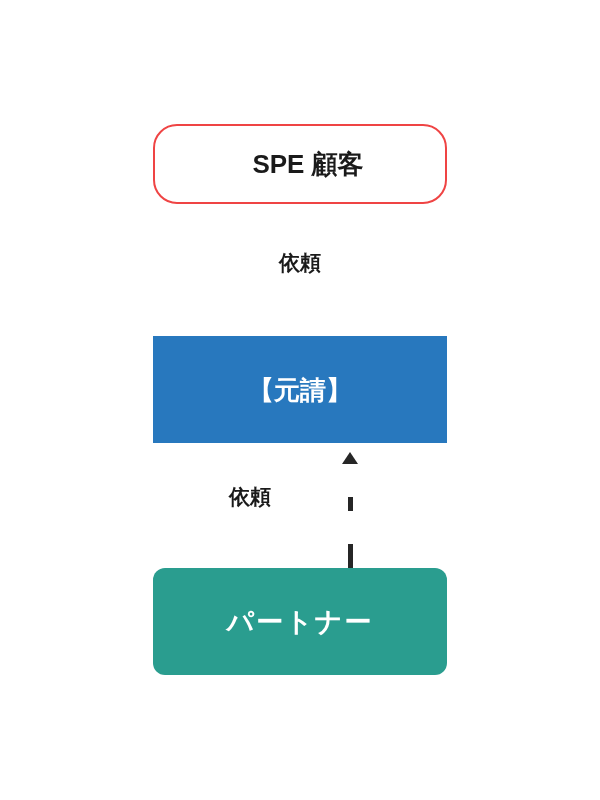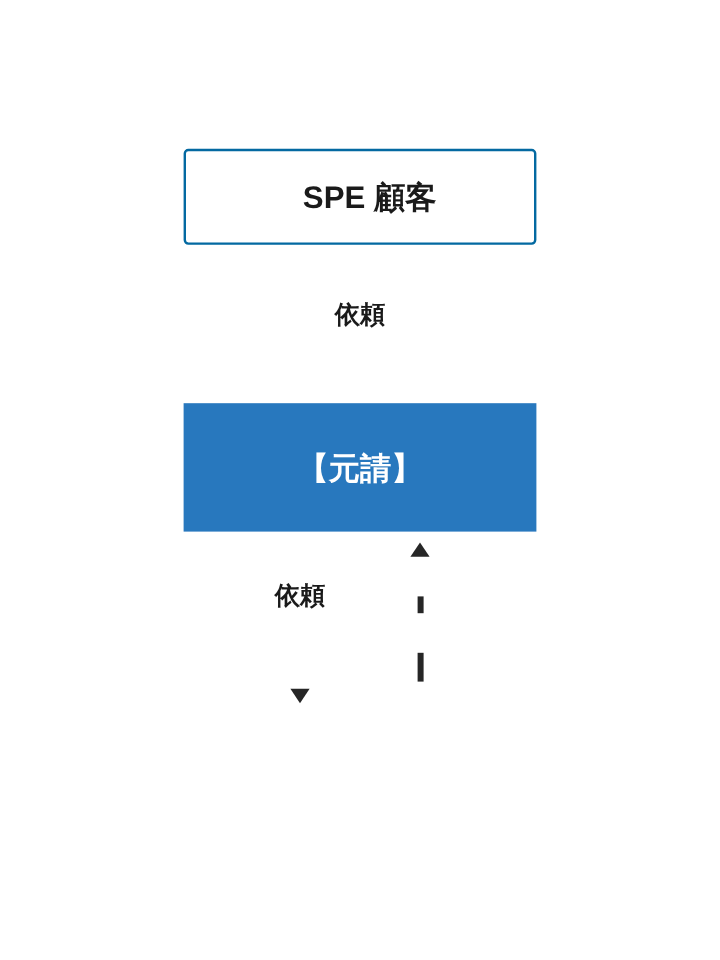--- a/index.html
+++ b/index.html
@@ -29,22 +29,22 @@
     display: flex;
     flex-direction: column;
     align-items: center;
     justify-content: center;
     text-align: center;
     font-weight: bold;
   }
   .node-customer {
     height: 80px;
     background: #ffffff;
-    border: 2px solid #0369a1;
-    border-radius: 4px;
+    border: 2px solid #ef4444;
+    border-radius: 24px;
     color: #1a1a1a;
     font-size: 26px;
     padding-left: 16px;
   }
   .node-prime {
     height: 107px;
     background: #2878be;
     border-radius: 0;
     color: #ffffff;
     font-size: 26px;
@@ -134,15 +134,18 @@
         <div class="shaft s20"></div>
         <div class="head head-down"></div>
       </div>
       <div class="arrow-col">
         <div class="head head-up"></div>
         <div class="shaft s18"></div>
         <div class="shaft s32"></div>
       </div>
     </div>
 
+    <div class="node node-partner">
+      <span>パートナー</span>
+    </div>
 
   </div>
 </div>
 
 </body></html>

